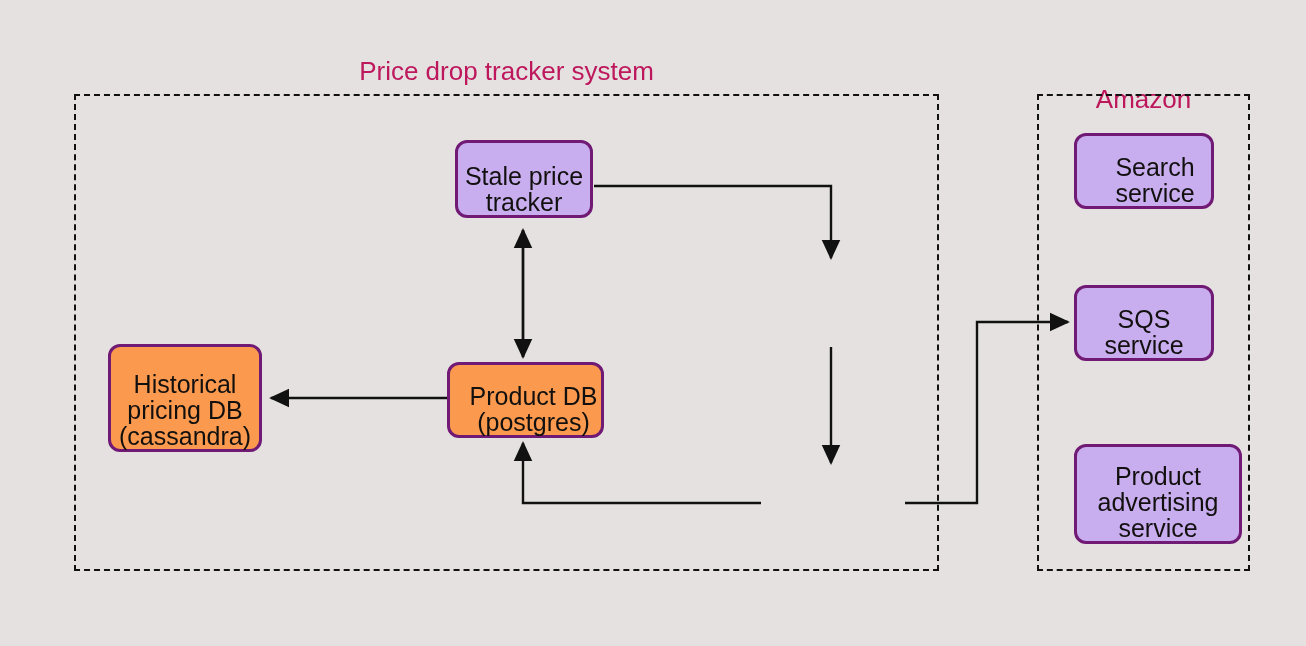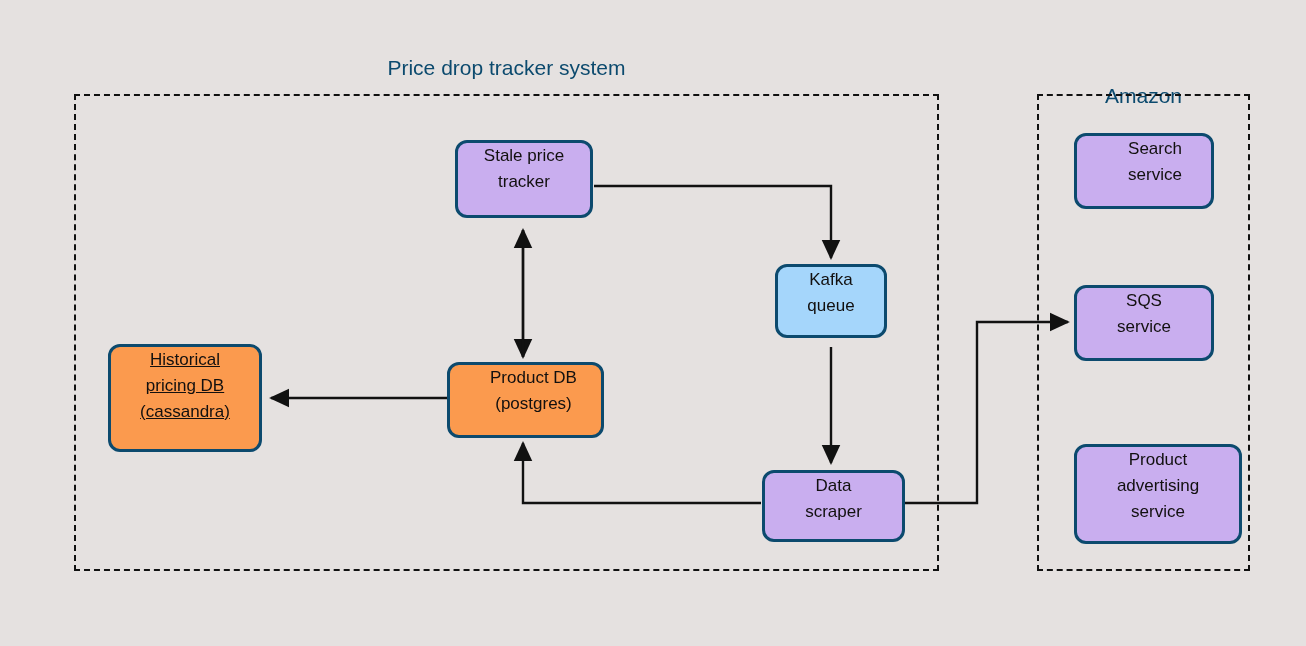--- a/index.html
+++ b/index.html
@@ -22,39 +22,39 @@
     position: absolute;
     left: 0;
     top: 0;
     width: 1306px;
     height: 646px;
     pointer-events: none;
   }
   .group-title {
     position: absolute;
     text-align: center;
-    font-size: 21px;
-    color: #0c4a6e;
+    font-size: 26px;
+    color: #be185d;
     white-space: nowrap;
   }
   .group-box {
     position: absolute;
     border: 2px dashed #111111;
     box-sizing: border-box;
   }
   .node {
     position: absolute;
     box-sizing: border-box;
-    border: 3px solid #0c4a6e;
+    border: 3px solid #701a75;
     border-radius: 12px;
     display: flex;
-    align-items: flex-start;
+    align-items: flex-end;
     justify-content: center;
     text-align: center;
-    font-size: 17px;
+    font-size: 25px;
     line-height: 26px;
     color: #12100f;
     z-index: 3;
   }
   .node span { display: block; width: 100%; white-space: pre-line; }
   .fill-purple { background: #c9aeef; }
   .fill-blue   { background: #a5d6fb; }
   .fill-orange { background: #fb9a4e; }
 </style>
 </head>
@@ -101,40 +101,32 @@
     <g>
       <path d="M905,503 L977,503 L977,322 L1068,322" fill="none" stroke="#111111" stroke-width="2.4" marker-end="url(#arrowhead)"></path>
     </g>
   </svg>
 
   <div class="node fill-purple" style="left:455px; top:140px; width:138px; height:78px;">
     <span>Stale price
 tracker</span>
   </div>
 
-  <div class="node fill-blue" style="left:775px; top:264px; width:112px; height:74px;">
-    <span>Kafka
-queue</span>
-  </div>
 
-  <div class="node fill-orange" style="left:108px; top:344px; width:154px; height:108px;text-decoration:underline;">
+  <div class="node fill-orange" style="left:108px; top:344px; width:154px; height:108px;">
     <span>Historical
 pricing DB
 (cassandra)</span>
   </div>
 
   <div class="node fill-orange" style="left:447px; top:362px; width:157px; height:76px;padding-left:16px;">
     <span>Product DB
 (postgres)</span>
   </div>
 
-  <div class="node fill-purple" style="left:762px; top:470px; width:143px; height:72px;">
-    <span>Data
-scraper</span>
-  </div>
 
   <div class="node fill-purple" style="left:1074px; top:133px; width:140px; height:76px;padding-left:22px;">
     <span>Search
 service</span>
   </div>
 
   <div class="node fill-purple" style="left:1074px; top:285px; width:140px; height:76px;">
     <span>SQS
 service</span>
   </div>

